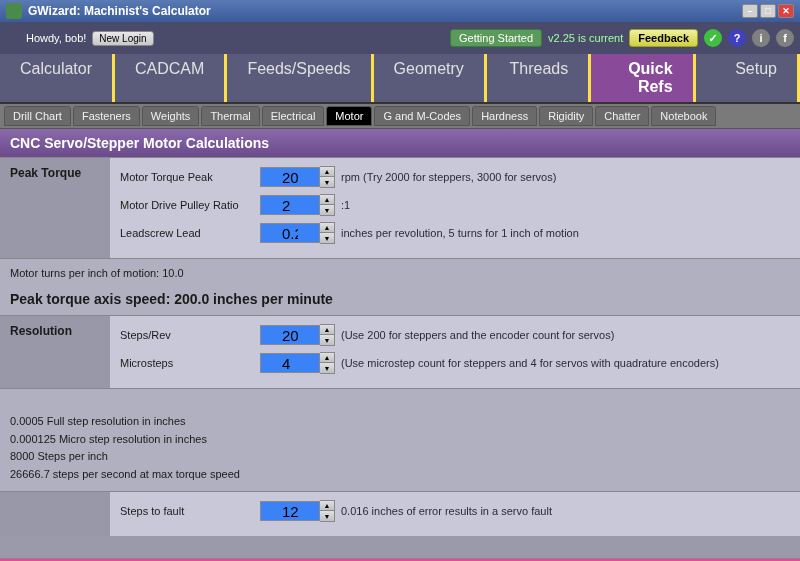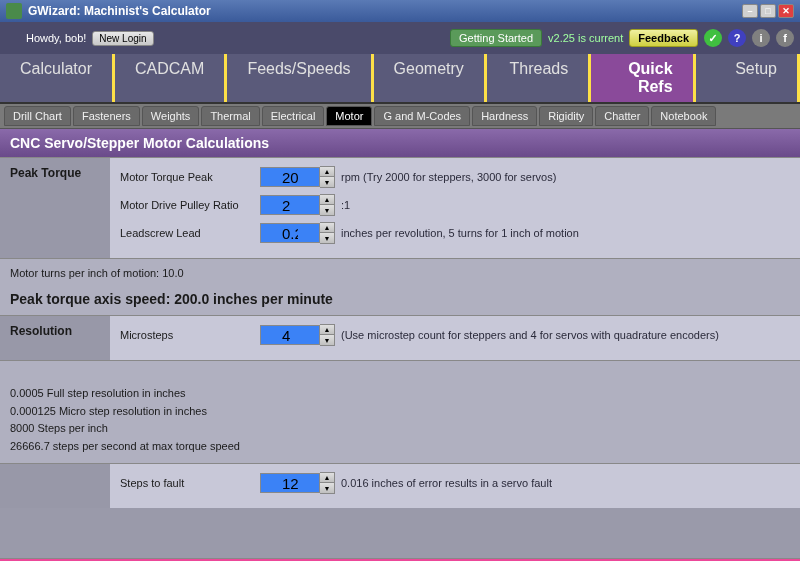--- a/index.html
+++ b/index.html
@@ -342,20 +342,31 @@
 
     <div class="result-area">
       <div class="result-text">Motor turns per inch of motion: 10.0</div>
       <div class="result-highlight">Peak torque axis speed: 200.0 inches per minute</div>
     </div>
 
     <div class="section-row">
       <div class="section-label">Resolution</div>
       <div class="section-content">
 
+      <div class="field-row">
+            <span class="field-label">Steps/Rev</span>
+            <div class="field-input-container">
+              <input type="text" class="field-input" value="200" style="">
+              <div class="spin-btns">
+                <div class="spin-btn">▲</div>
+                <div class="spin-btn">▼</div>
+              </div>
+            </div>
+            <span class="field-hint">(Use 200 for steppers and the encoder count for servos)</span>
+          </div>
           <div class="field-row">
             <span class="field-label">Microsteps</span>
             <div class="field-input-container">
               <input type="text" class="field-input" value="4" style="">
               <div class="spin-btns">
                 <div class="spin-btn">▲</div>
                 <div class="spin-btn">▼</div>
               </div>
             </div>
             <span class="field-hint">(Use microstep count for steppers and 4 for servos with quadrature encoders)</span>

